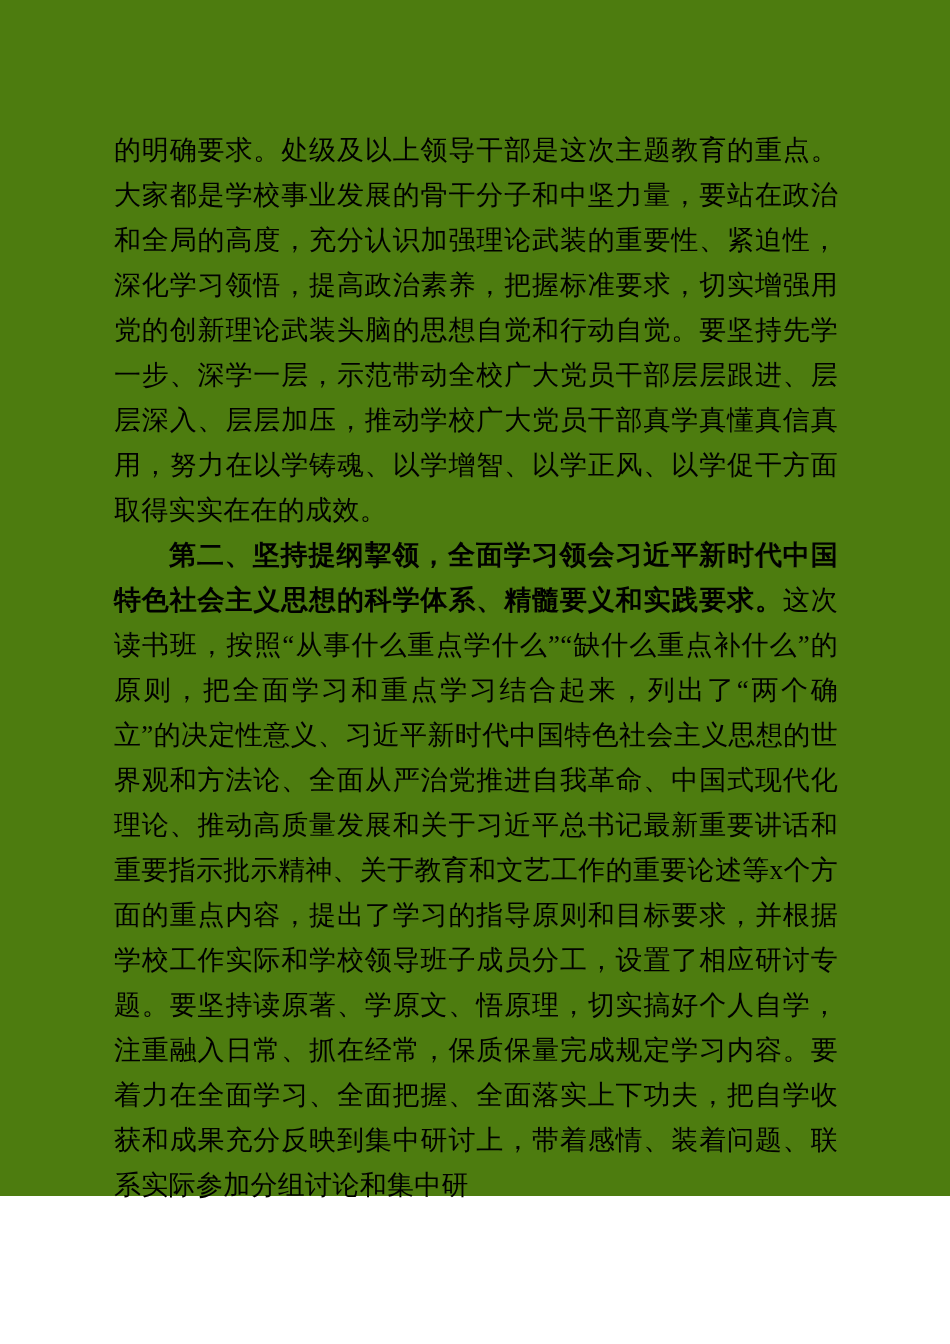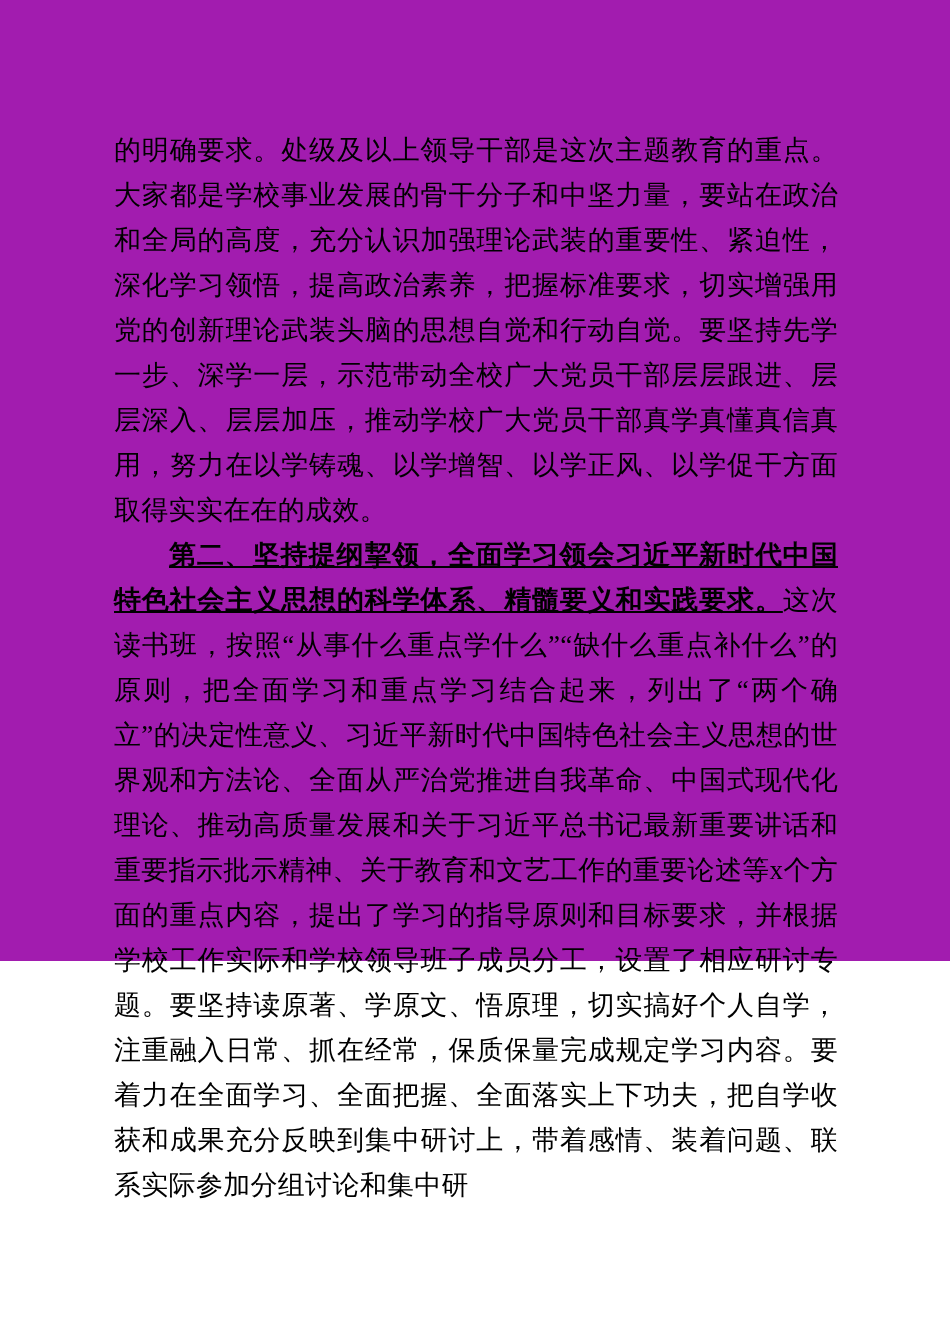--- a/index.html
+++ b/index.html
@@ -9,43 +9,42 @@
   body {
     width: 950px;
     height: 1344px;
     background: #ffffff;
     overflow: hidden;
     font-family: "Liberation Serif", "DejaVu Serif", serif;
     color: #000000;
   }
   .page {
     width: 950px;
-    height: 961px;
-    background: #a21caf;
+    height: 1196px;
+    background: #4d7c0f;
     box-sizing: border-box;
     padding: 128px 112px 0 114px;
   }
   .doc-body {
     width: 724px;
   }
   .para {
     margin: 0;
     font-size: 27px;
     line-height: 45px;
     text-align: justify;
     text-justify: inter-ideograph;
     letter-spacing: 0.3px;
     word-break: break-all;
   }
   .para.indent {
     text-indent: 55px;
   }
   .seg.bold {
     font-weight: bold;
-    text-decoration: underline;
   }
 </style>
 </head>
 <body>
 
 <div class="page">
   <div class="doc-body">
       <p class="para"><span class="seg">的明确要求。处级及以上领导干部是这次主题教育的重点。大家都是学校事业发展的骨干分子和中坚力量，要站在政治和全局的高度，充分认识加强理论武装的重要性、紧迫性，深化学习领悟，提高政治素养，把握标准要求，切实增强用党的创新理论武装头脑的思想自觉和行动自觉。要坚持先学一步、深学一层，示范带动全校广大党员干部层层跟进、层层深入、层层加压，推动学校广大党员干部真学真懂真信真用，努力在以学铸魂、以学增智、以学正风、以学促干方面取得实实在在的成效。</span></p>
       <p class="para indent"><span class="seg bold">第二、坚持提纲挈领，全面学习领会习近平新时代中国特色社会主义思想的科学体系、精髓要义和实践要求。</span><span class="seg">这次读书班，按照“从事什么重点学什么”“缺什么重点补什么”的原则，把全面学习和重点学习结合起来，列出了“两个确立”的决定性意义、习近平新时代中国特色社会主义思想的世界观和方法论、全面从严治党推进自我革命、中国式现代化理论、推动高质量发展和关于习近平总书记最新重要讲话和重要指示批示精神、关于教育和文艺工作的重要论述等x个方面的重点内容，提出了学习的指导原则和目标要求，并根据学校工作实际和学校领导班子成员分工，设置了相应研讨专题。要坚持读原著、学原文、悟原理，切实搞好个人自学，注重融入日常、抓在经常，保质保量完成规定学习内容。要着力在全面学习、全面把握、全面落实上下功夫，把自学收获和成果充分反映到集中研讨上，带着感情、装着问题、联系实际参加分组讨论和集中研</span></p>
     </div>

